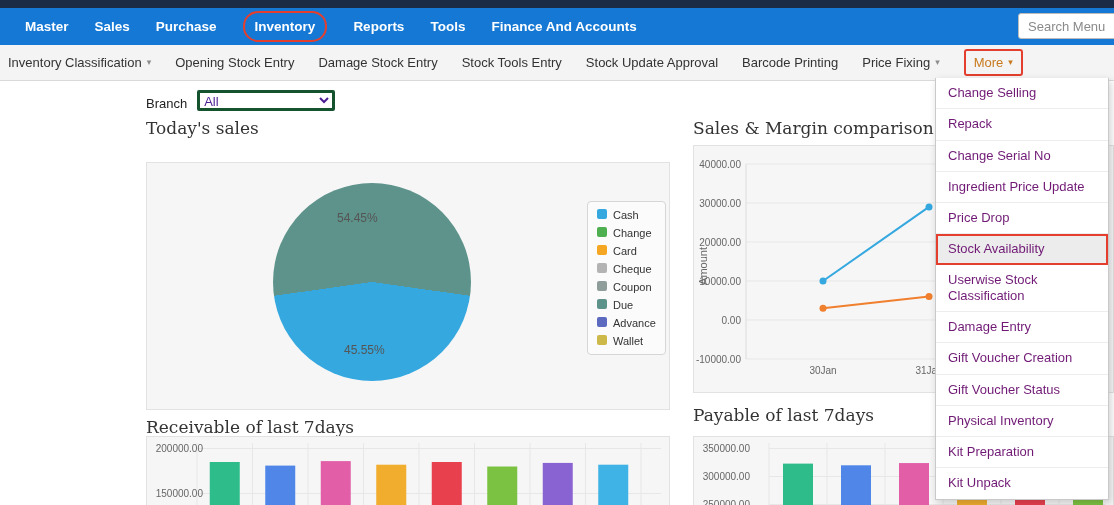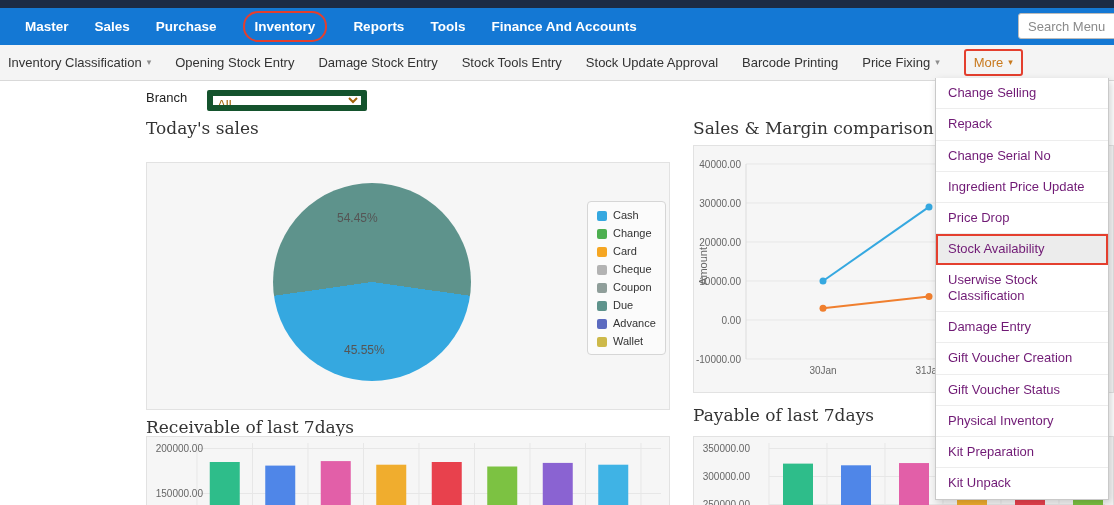--- a/index.html
+++ b/index.html
@@ -15,43 +15,43 @@
   .search{position:absolute;left:1018px;top:5px;width:160px;height:26px;border:1px solid #bbb;
     border-radius:3px;padding:0 9px;font-size:13px;font-family:inherit;outline:none;color:#333;background:#fff}
   .search::placeholder{color:#8a8a8a}
   .subnav{position:absolute;left:0;top:45px;width:100%;height:36px;background:#f4f4f4;
     border-bottom:1px solid #d9d9d9;display:flex;align-items:center;gap:24px;padding-left:8px;
     font-size:13px;color:#333}
   .subnav-item{display:flex;align-items:center;gap:5px;cursor:pointer;white-space:nowrap}
   .caret{font-size:9px;color:#8d8d8d;line-height:1}
   .subnav-more{color:#c8791d;border:2px solid #e43f2e;border-radius:3px;padding:4px 8px}
   .subnav-more .caret{color:#c8791d}
-  .branch-row{position:absolute;left:146px;top:90px;display:flex;align-items:flex-start;gap:20px;
+  .branch-row{position:absolute;left:146px;top:90px;display:flex;align-items:flex-end;gap:10px;
     font-size:13px;color:#222}
-  .branch-select{width:160px;height:21px;font-size:13px;font-family:inherit;border:6px solid #14532d;
-    border-radius:2px;background:#fff;color:#a16207}
+  .branch-select{width:138px;height:21px;font-size:13px;font-family:inherit;border:3px solid #14532d;
+    border-radius:2px;background:#fff;color:#4c1d95}
   .chart-title{position:absolute;font-family:"DejaVu Serif",serif;font-weight:500;font-size:17px;color:#333;white-space:nowrap}
   #t-pie{left:146px;top:118px}
   #t-line{left:693px;top:118px}
   #t-recv{left:146px;top:417px}
   #t-pay{left:693px;top:405px}
   .panel{position:absolute;background:#f6f6f6;border:1px solid #e2e2e2}
   #p-pie{left:146px;top:162px;width:524px;height:248px}
   #p-line{left:693px;top:145px;width:421px;height:248px}
   #p-recv{left:146px;top:436px;width:524px;height:300px}
   #p-pay{left:693px;top:436px;width:421px;height:300px}
   .panel svg{position:absolute;left:0;top:0}
   svg text{font-family:"Liberation Sans",sans-serif}
   .pie{position:absolute;left:126px;top:20px;width:198px;height:198px;border-radius:50%}
   .pie-label{position:absolute;font-size:12px;color:#555}
   #pl-top{left:190px;top:48px}
   #pl-bottom{left:197px;top:180px}
   .legend{position:absolute;left:440px;top:38px;background:#fbfbfb;border:1px solid #d6d6d6;
     border-radius:4px;padding:7px 9px;display:flex;flex-direction:column;gap:6px}
-  .legend-row{display:flex;align-items:flex-end;gap:6px;cursor:pointer}
+  .legend-row{display:flex;align-items:flex-start;gap:6px;cursor:pointer}
   .swatch{width:10px;height:10px;border-radius:2px;display:inline-block}
   .legend-label{font-size:11px;color:#333}
   .dropdown{position:absolute;left:935px;top:78px;width:174px;background:#fff;border:1px solid #c9c9c9;
     border-top:none;box-shadow:2px 3px 8px rgba(0,0,0,.18);z-index:20}
   .menu-item{padding:7px 12px;font-size:13px;color:#701a75;border-bottom:1px solid #ededed;cursor:pointer;
     line-height:1.25;background:#fff}
   .menu-item:last-child{border-bottom:none}
   .menu-item.highlighted{background:#ececec;border:2px solid #e43f2e;padding:5px 10px}
 </style>
 </head>

